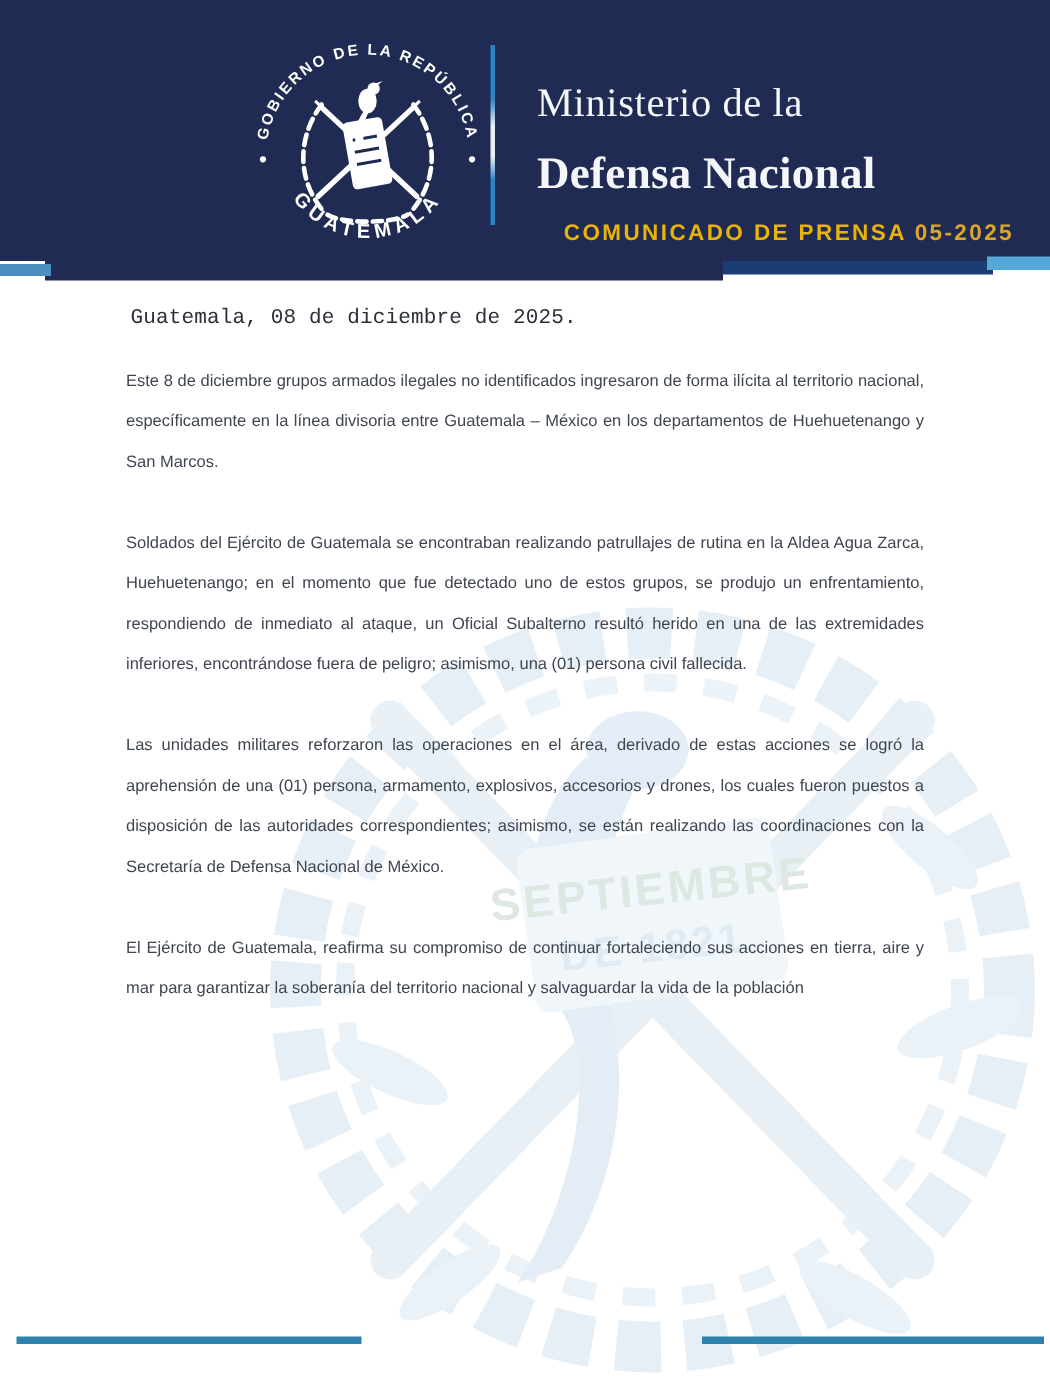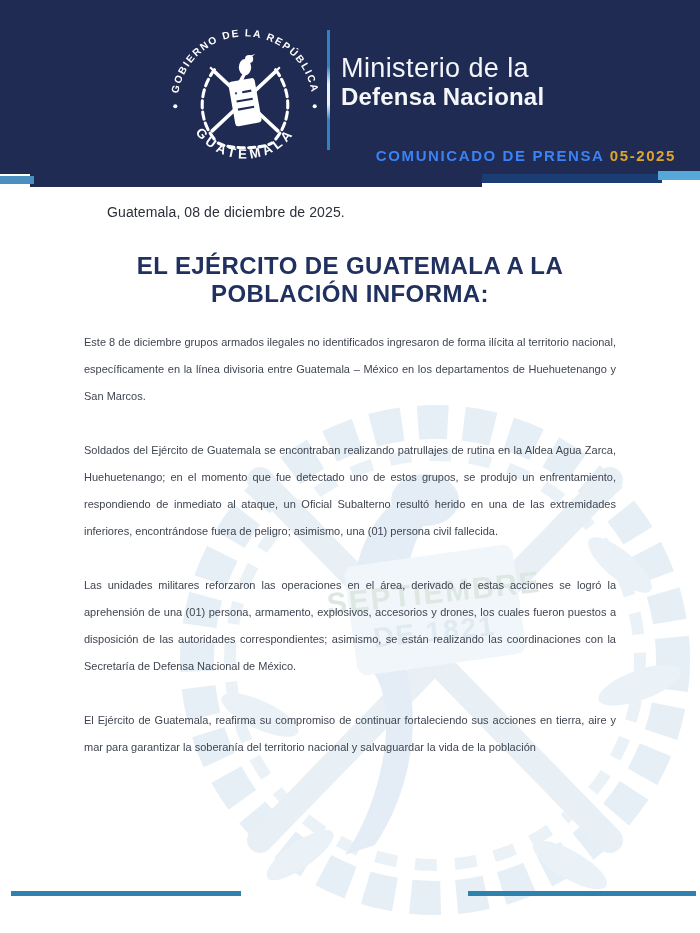--- a/index.html
+++ b/index.html
@@ -26,44 +26,45 @@
     width: 164px; height: 164px;
   }
   .divider {
     position: absolute;
     left: 327px; top: 30px;
     width: 3px; height: 120px;
     background: linear-gradient(to bottom, #2f82c4 0%, #2f82c4 30%, #e8f1f8 45%, #e8f1f8 62%, #2f82c4 75%, #2f82c4 100%);
   }
   .ministry {
     position: absolute;
-    left: 341px; top: 54px;
+    left: 358px; top: 54px;
     color: #f4f6fa;
     line-height: 1.05;
+    font-family: Liberation Serif, serif;
   }
   .ministry-line1 {
     font-size: 27px;
     font-weight: normal;
     letter-spacing: 0.4px;
   }
   .ministry-line2 {
-    font-size: 24px;
+    font-size: 30px;
     font-weight: bold;
     letter-spacing: 0.2px;
-    margin-top: 2px;
+    margin-top: 18px;
   }
   .press-release {
     position: absolute;
     right: 24px; top: 147px;
     font-size: 15px;
     font-weight: bold;
     letter-spacing: 1.6px;
     white-space: nowrap;
   }
-  .press-release .label { color: #3b82f6; }
+  .press-release .label { color: #eab308; }
   .press-release .number { color: #dda62b; margin-top: 13px; }
 
   
   .band-left-accent  { position: absolute; left: 0;   top: 176px; width: 34px;  height: 8px;  background: #4a8fc0; }
   .band-mid          { position: absolute; left: 30px; top: 174px; width: 452px; height: 13px; background: #1f2b52; }
   .band-right        { position: absolute; left: 482px;top: 174px; width: 180px; height: 9px;  background: #1c3c74; }
   .band-right-accent { position: absolute; left: 658px;top: 171px; width: 42px;  height: 9px;  background: #55a8d8; }
 
   
   .watermark {
@@ -77,24 +78,25 @@
   
   .body-content {
     position: absolute;
     left: 0; top: 187px;
     width: 700px;
     padding: 0 84px;
     z-index: 1;
   }
   .date-line {
     margin-top: 17px;
-    margin-left: 23px;
+    margin-left: 3px;
     font-size: 14px;
     color: #2b2f38;
     letter-spacing: 0.1px;
+    font-family: Liberation Mono, monospace;
   }
   .doc-title {
     margin-top: 32px;
     text-align: center;
     color: #203160;
     font-size: 24px;
     font-weight: bold;
     line-height: 28px;
     letter-spacing: 0.4px;
   }
@@ -202,24 +204,20 @@
       <ellipse cx="500" cy="300" rx="44" ry="15" fill="#d9e7f1" transform="rotate(-20 500 300)"></ellipse>
       <ellipse cx="120" cy="330" rx="42" ry="14" fill="#d9e7f1" transform="rotate(25 120 330)"></ellipse>
       <ellipse cx="160" cy="470" rx="40" ry="13" fill="#d9e7f1" transform="rotate(-35 160 470)"></ellipse>
       <ellipse cx="430" cy="480" rx="42" ry="14" fill="#d9e7f1" transform="rotate(30 430 480)"></ellipse>
     </g>
   </svg>
 
   <div class="body-content">
     <div class="date-line">Guatemala, 08 de diciembre de 2025.</div>
 
-    <div class="doc-title">
-      <div>EL EJÉRCITO DE GUATEMALA A LA</div>
-      <div>POBLACIÓN INFORMA:</div>
-    </div>
 
     <div class="paragraphs">
       <p class="para">Este 8 de diciembre grupos armados ilegales no identificados ingresaron de forma ilícita al territorio nacional, específicamente en la línea divisoria entre Guatemala – México en los departamentos de Huehuetenango y San Marcos.</p>
       <p class="para">Soldados del Ejército de Guatemala se encontraban realizando patrullajes de rutina en la Aldea Agua Zarca, Huehuetenango; en el momento que fue detectado uno de estos grupos, se produjo un enfrentamiento, respondiendo de inmediato al ataque,  un Oficial Subalterno resultó herido en una de las extremidades inferiores,  encontrándose fuera de peligro; asimismo, una (01) persona civil fallecida.</p>
       <p class="para">Las unidades militares reforzaron las operaciones en el área, derivado de estas acciones se logró la aprehensión de una (01) persona, armamento, explosivos, accesorios y drones, los cuales fueron puestos a disposición de las autoridades correspondientes; asimismo, se están realizando las coordinaciones con la Secretaría de Defensa Nacional de México.</p>
       <p class="para">El Ejército de Guatemala, reafirma su compromiso de continuar fortaleciendo sus acciones en tierra, aire y mar para garantizar la soberanía del territorio nacional y salvaguardar la vida de la población</p>
     </div>
   </div>
 
   <div class="footer-line-left"></div>

